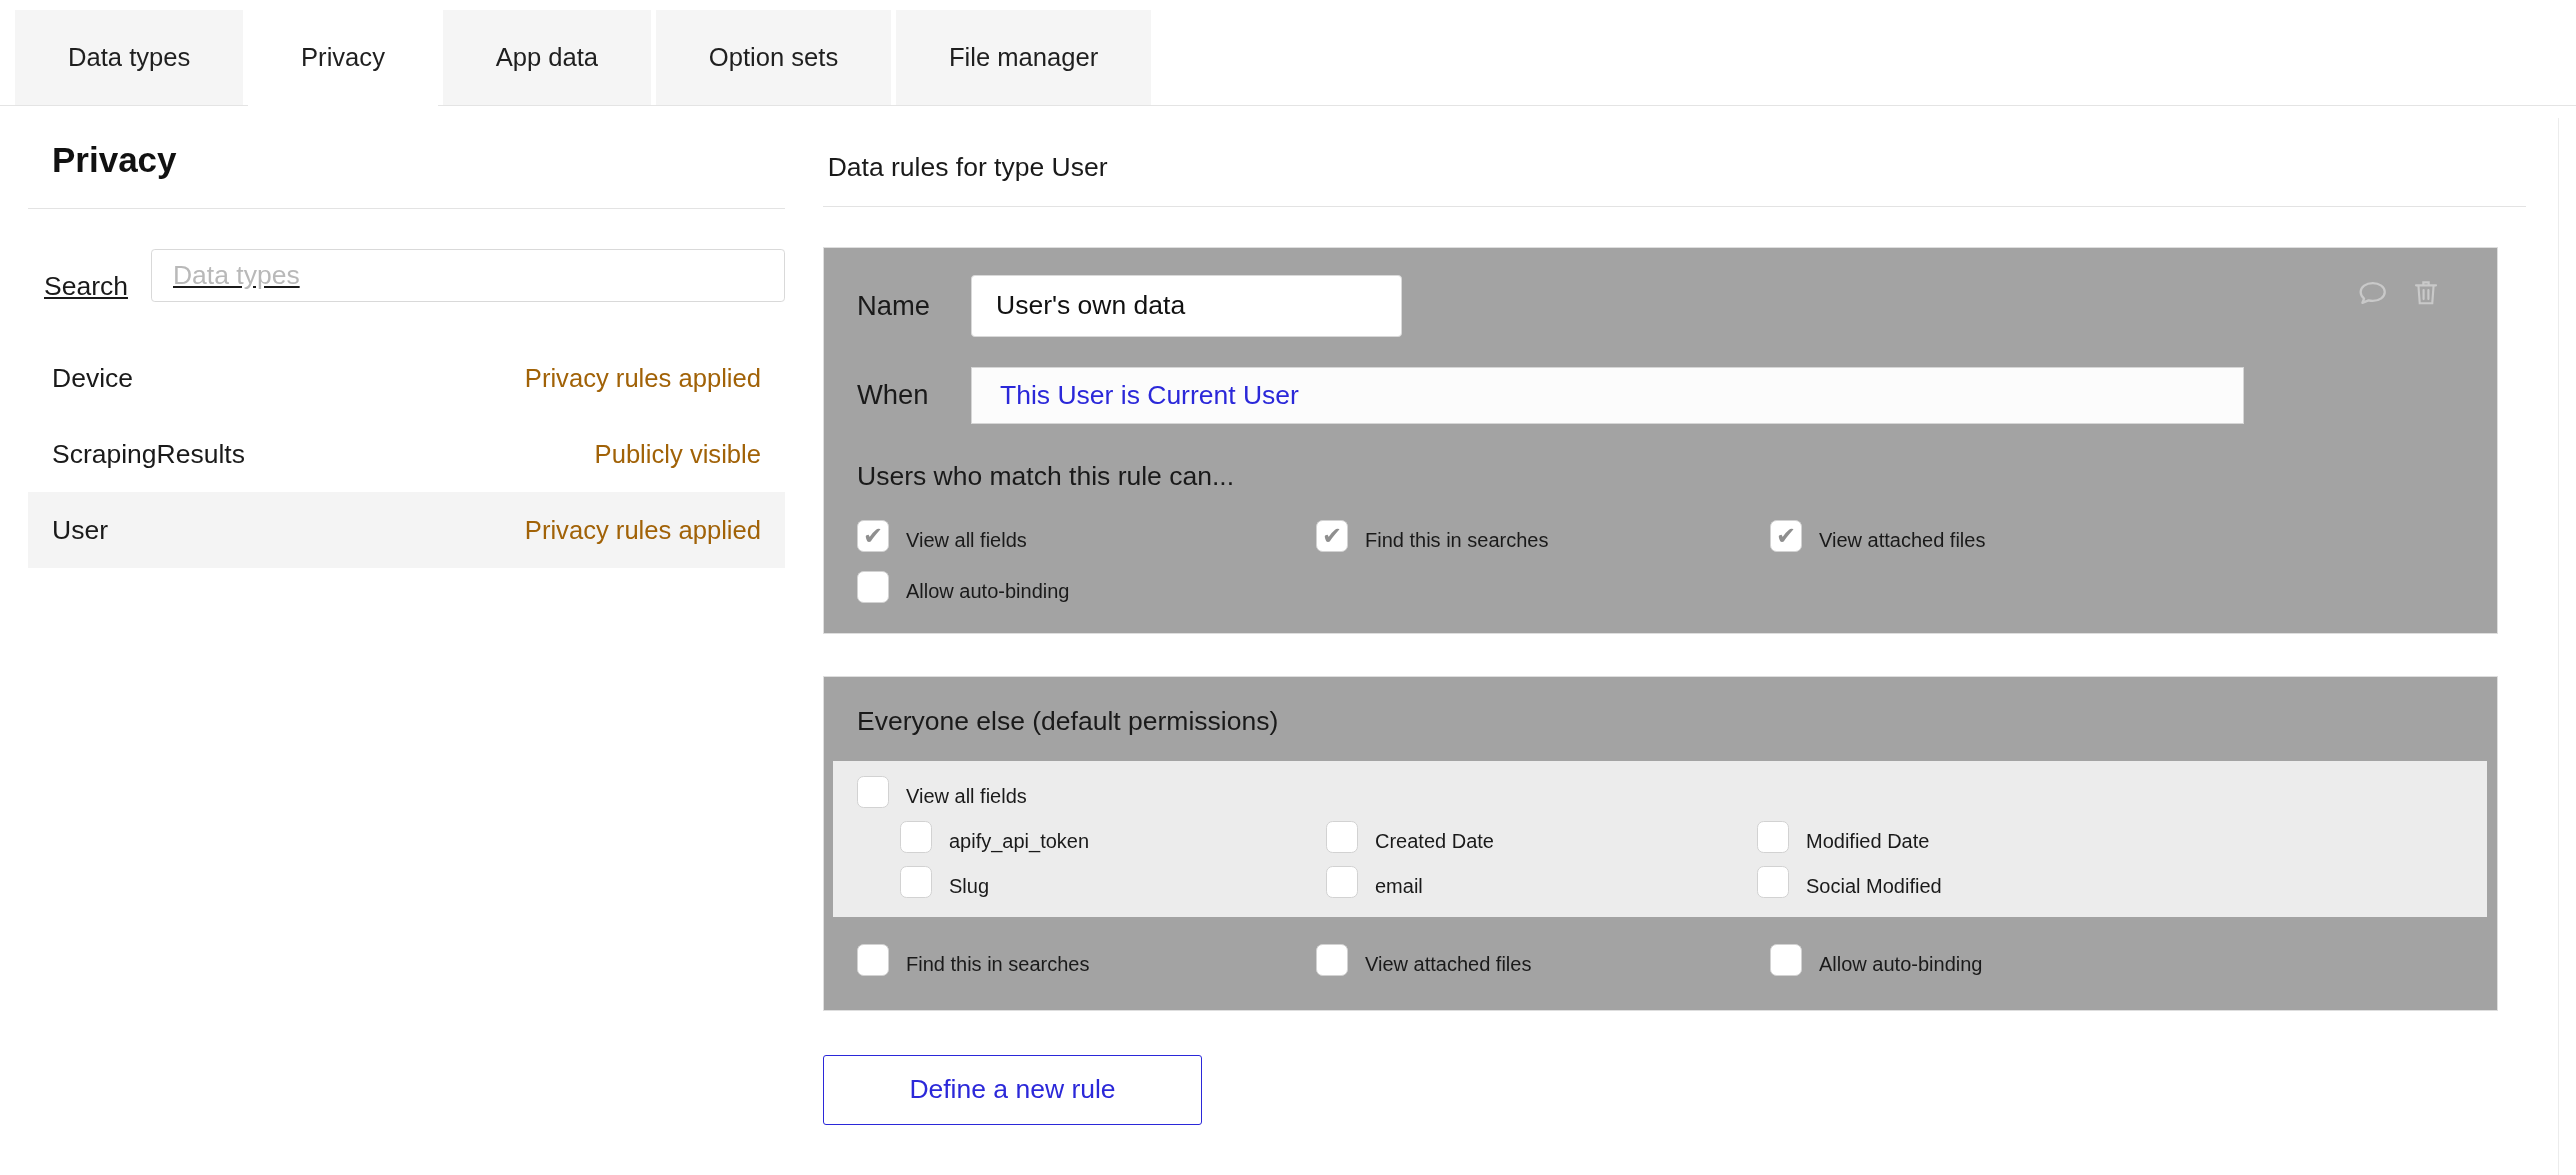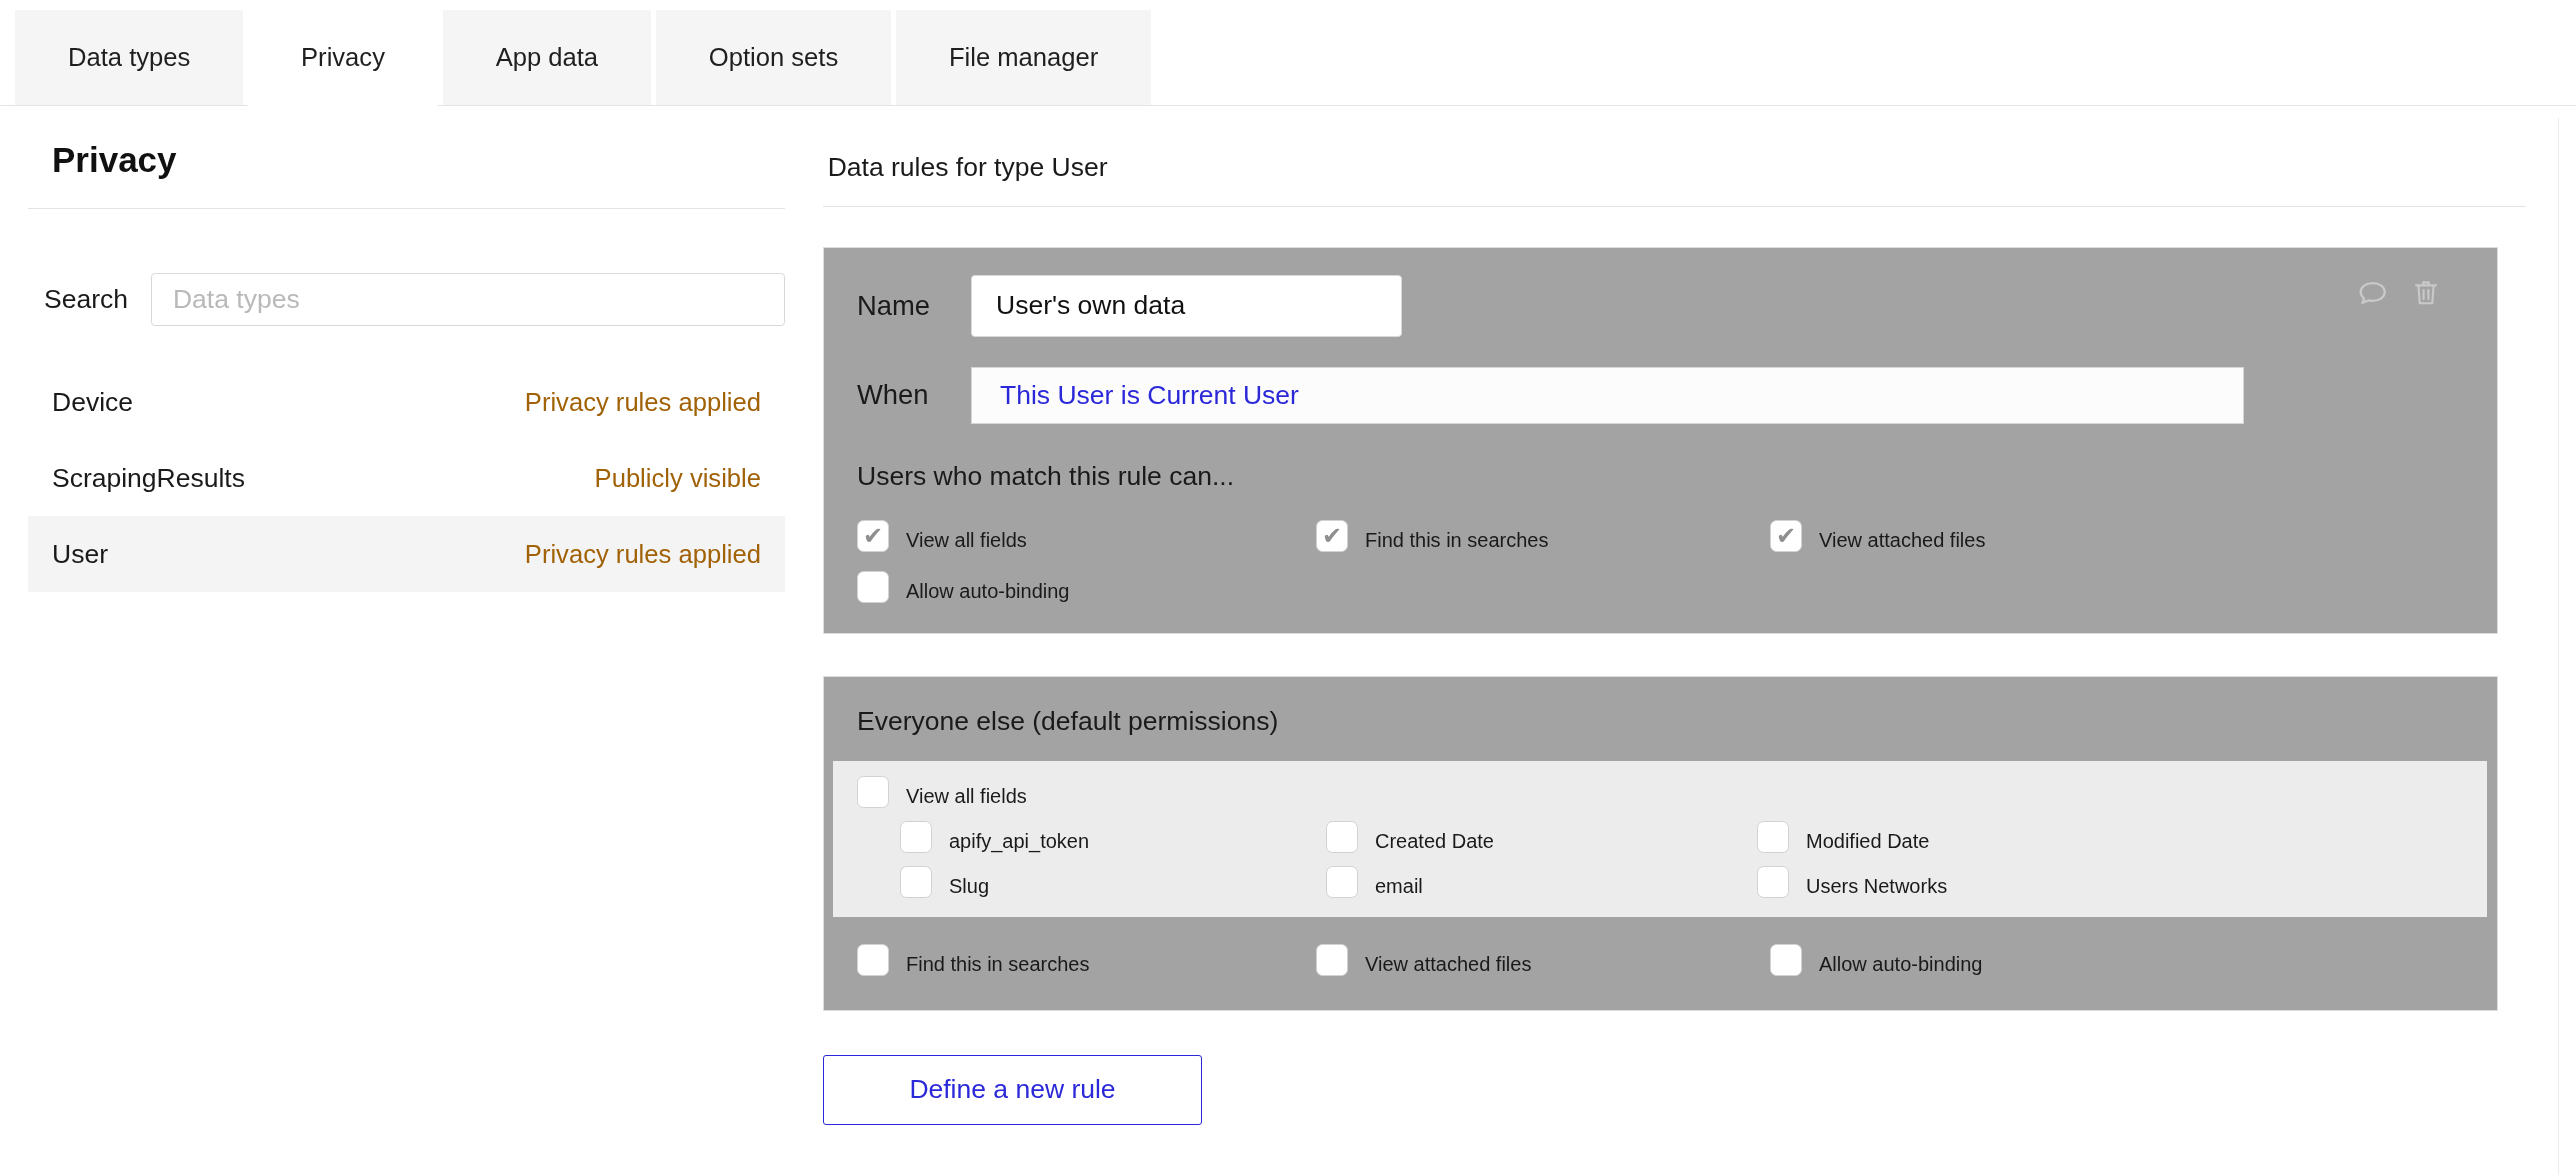--- a/index.html
+++ b/index.html
@@ -12,21 +12,21 @@
   .tab { margin-top:9.5px; display:flex; align-items:center; padding:0 53px;
          background:#f5f5f5; font-size:25.6px; color:#1f1f1f; position:relative; cursor:pointer; }
   .tab.active { background:#ffffff; }
   .tab.active::after { content:""; position:absolute; left:0; right:0; bottom:-0.9px;
                        height:0.9px; background:#ffffff; }
 
   
   .left-panel { position:absolute; left:28px; top:140px; width:757px; }
   .left-title { font-size:35px; font-weight:bold; margin:0 0 28px 24px; color:#111; }
   .divider { border:none; border-top:0.9px solid #e3e3e3; width:100%; }
-  .search-row { display:flex; align-items:center; gap:23px; margin-top:64px; }
+  .search-row { display:flex; align-items:flex-end; gap:23px; margin-top:40px;text-decoration:underline; }
   .search-label { font-size:26.5px; margin-left:16px; white-space:nowrap; }
   .search-input { flex:1; height:53px; border:0.9px solid #d9d9d9; border-radius:3.8px;
                   font-size:26.5px; padding:0 21px; color:#333; outline:none;
                   font-family:inherit; background:#fff; }
   .search-input::placeholder { color:#b9b9b9; }
   .type-list { margin-top:38px; }
   .list-item { height:76px; display:flex; justify-content:space-between; align-items:center;
                padding:0 24px; font-size:26.5px; cursor:pointer; }
   .list-item.selected { background:#f4f4f4; }
   .item-status { color:#a16207; font-size:25.6px; }
@@ -191,21 +191,21 @@
         <label class="check-cell">
           <span class="checkbox"></span>
           <span>Slug</span>
         </label>
         <label class="check-cell">
           <span class="checkbox"></span>
           <span>email</span>
         </label>
         <label class="check-cell">
           <span class="checkbox"></span>
-          <span>Users Networks</span>
+          <span>Social Modified</span>
         </label>
       </div>
     </div>
 
     <div class="bottom-perms">
       <label class="check-cell">
         <span class="checkbox"></span>
         <span>Find this in searches</span>
       </label>
       <label class="check-cell">

